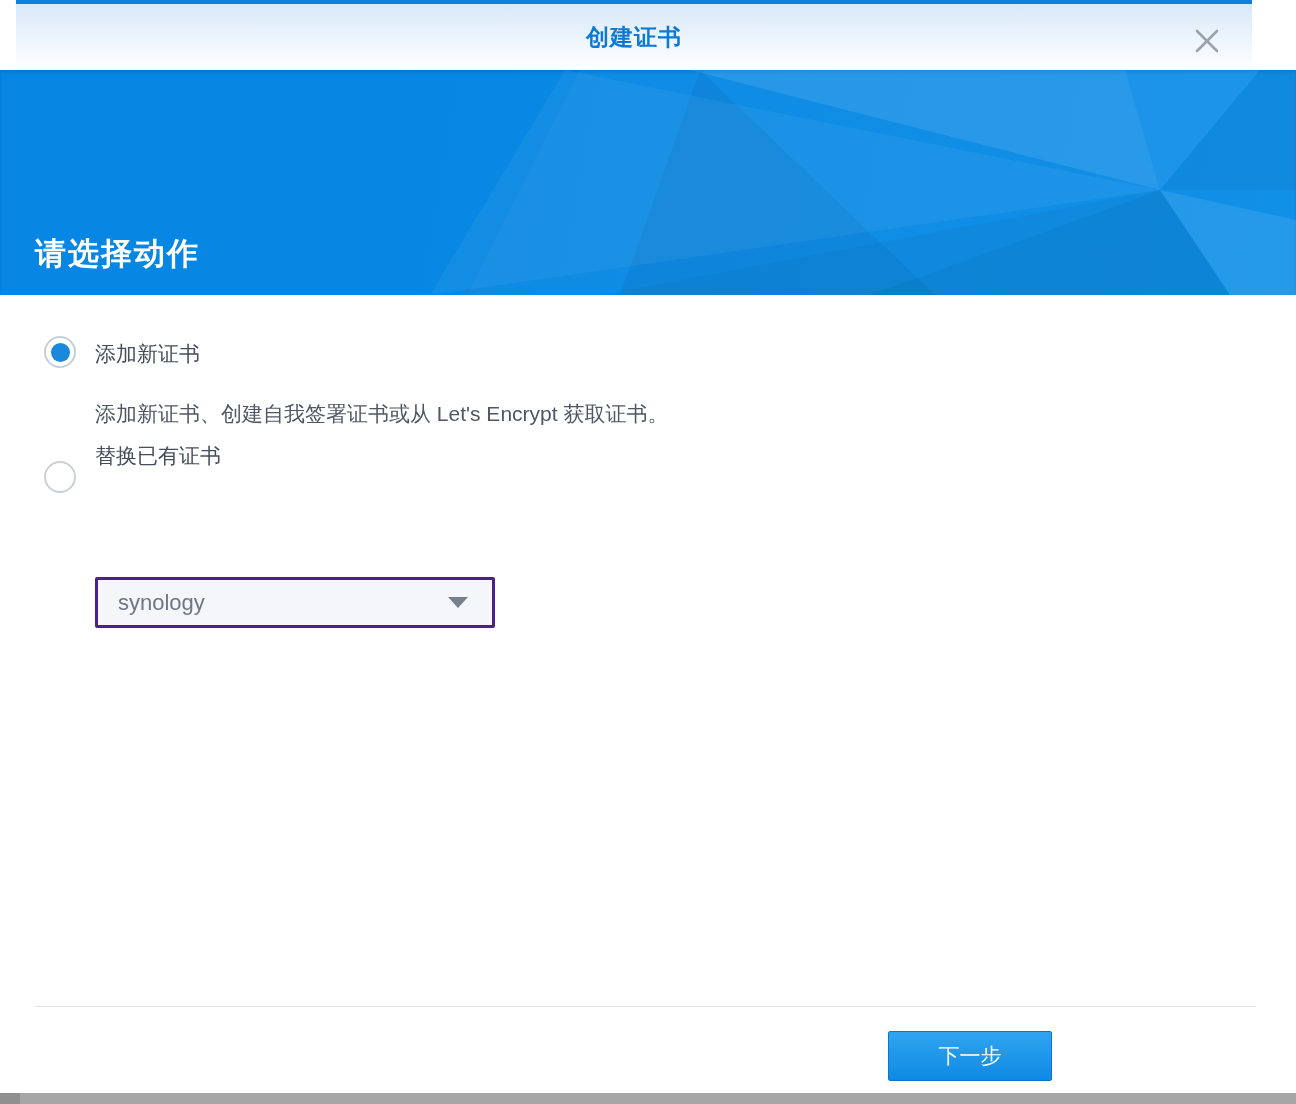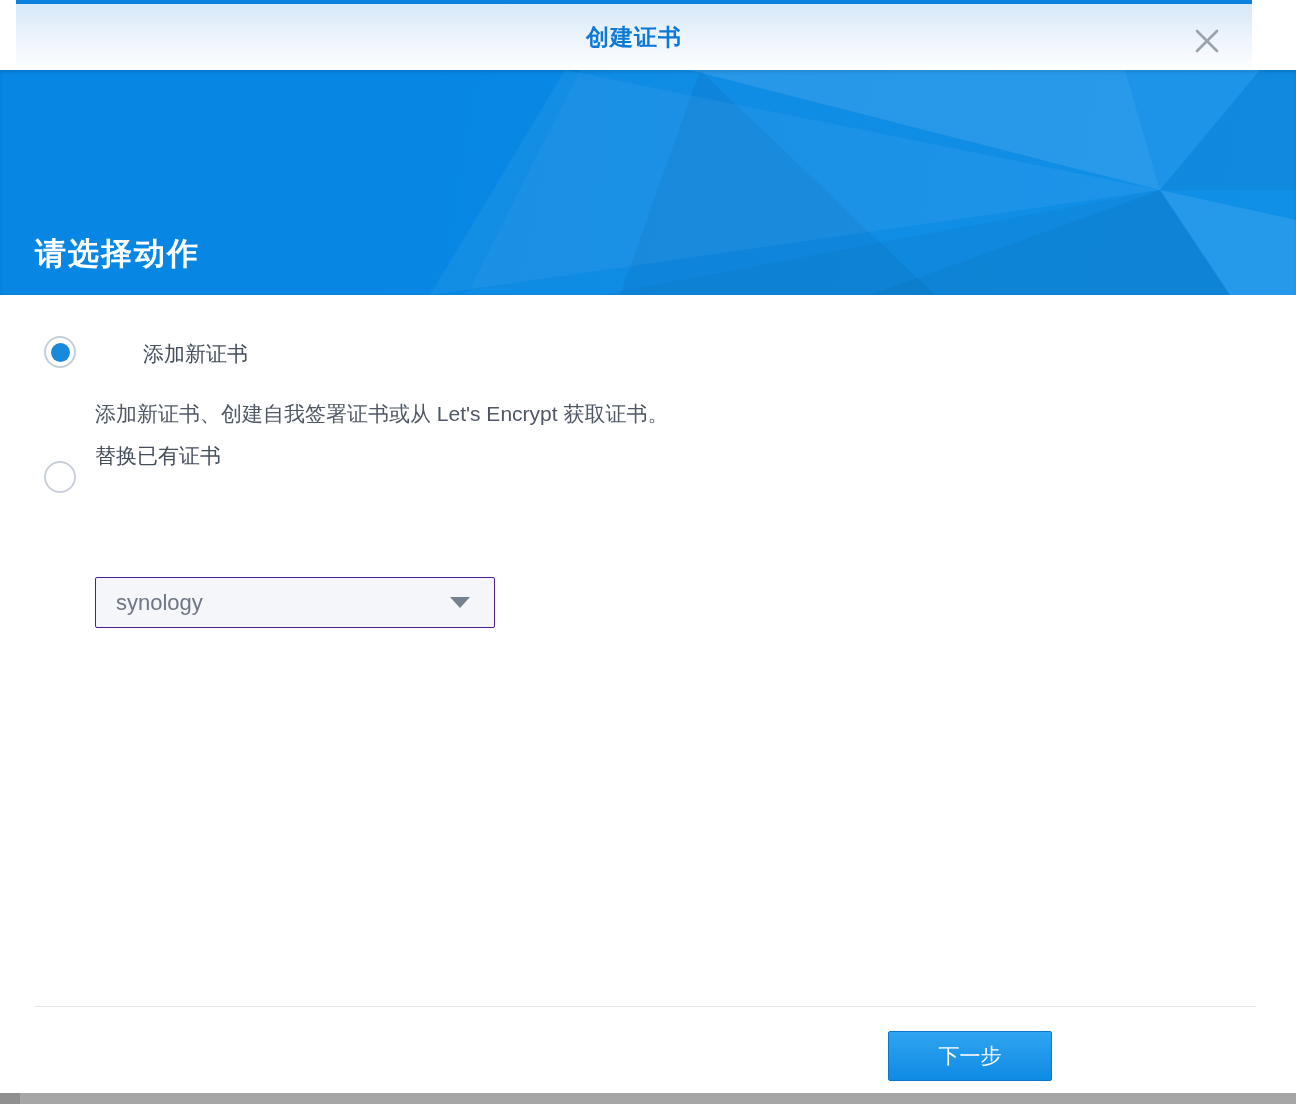--- a/index.html
+++ b/index.html
@@ -55,21 +55,21 @@
     font-size: 21px; color: #454e5c; cursor: pointer;
   }
   .opt-desc {
     position: absolute; left: 95px;
     font-size: 21px; color: #4e5763;
   }
 
   
   .dropdown {
     position: absolute; left: 95px; top: 577px; width: 400px; height: 51px;
-    background: #f4f6f9; border: 1px solid #4c1d95; border-radius: 2px;
+    background: #f4f6f9; border: 3px solid #4c1d95; border-radius: 2px;
     display: flex; align-items: center; cursor: pointer;
   }
   .dropdown .value {
     padding-left: 20px; font-size: 22px; color: #6e7684; flex: 1;
   }
   .dropdown .arrow {
     width: 0; height: 0; margin-right: 24px;
     border-left: 10px solid transparent; border-right: 10px solid transparent;
     border-top: 11px solid #76818f;
   }
@@ -131,21 +131,21 @@
       <polygon points="1160,120 1230,225 870,225" fill="#000000" opacity="0.07"></polygon>
       <polygon points="1160,120 870,225 600,225" fill="#000000" opacity="0.03"></polygon>
       <polygon points="700,0 935,225 620,225" fill="#000000" opacity="0.045"></polygon>
     </svg>
     <div class="heading">请选择动作</div>
   </div>
 
   <div class="radio checked" style="left:44px; top:336px;">
     <div class="dot"></div>
   </div>
-  <div class="opt-label" style="top:340px;margin-left:48px;">添加新证书</div>
+  <div class="opt-label" style="top:340px;">添加新证书</div>
   <div class="opt-desc" style="top:400px;">添加新证书、创建自我签署证书或从 Let's Encrypt 获取证书。</div>
 
   <div class="radio" style="left:44px; top:461px;">
     
   </div>
   <div class="opt-label" style="top:442px;">替换已有证书</div>
 
   <div class="dropdown">
     <div class="value">synology</div>
     <div class="arrow"></div>

